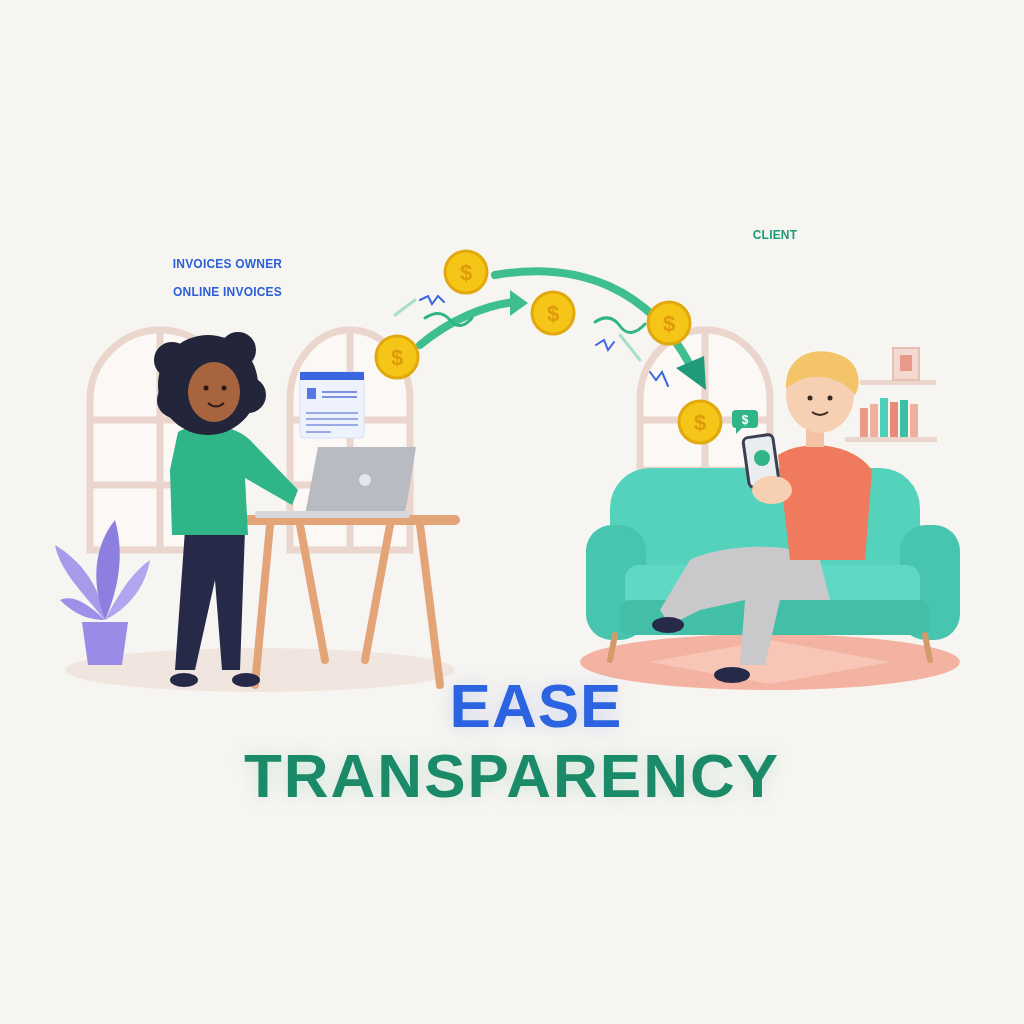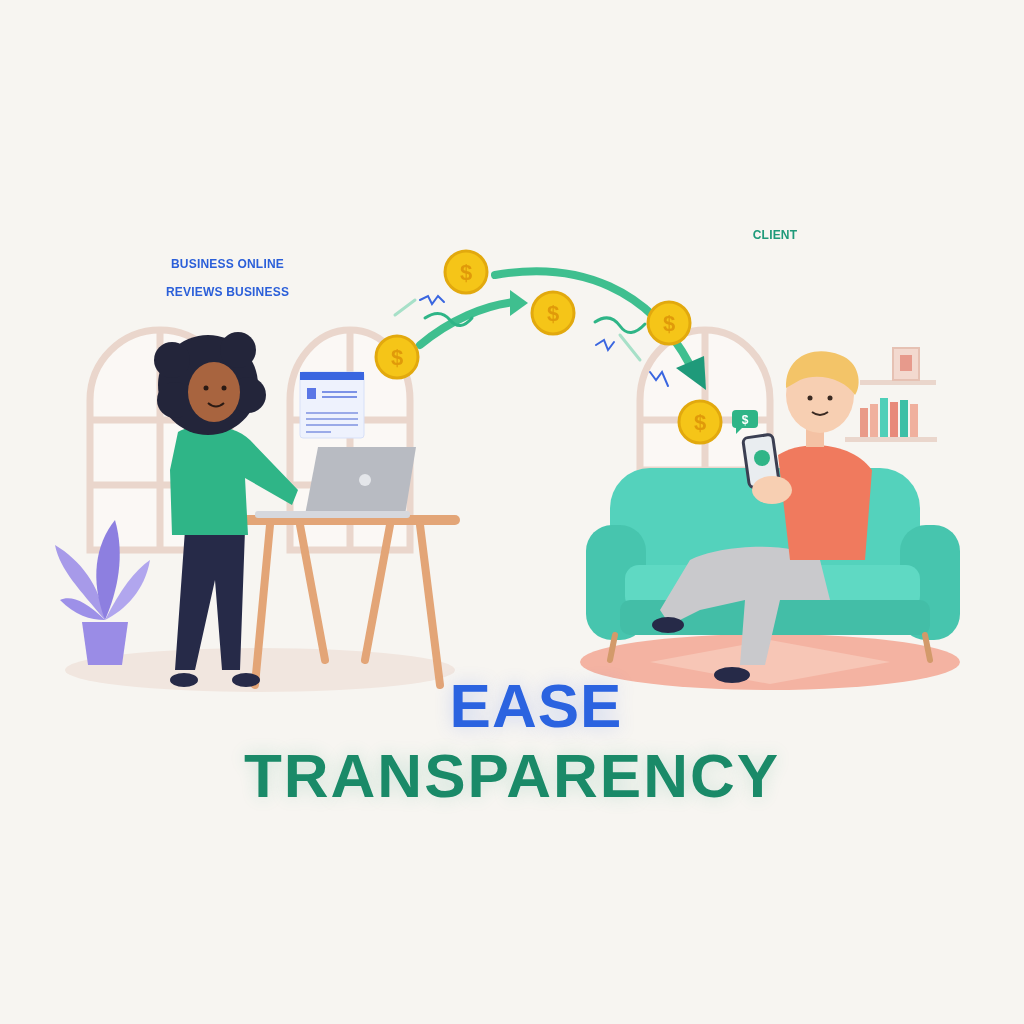--- a/index.html
+++ b/index.html
@@ -167,22 +167,22 @@
     <circle cx="669" cy="323" r="21" fill="#f5c518" stroke="#e2a90e" stroke-width="3"></circle>
     <text x="669" y="331" text-anchor="middle" font-family="Liberation Sans, sans-serif" font-size="22" font-weight="700" fill="#e09a0a">$</text>
   </g>
   <g>
     <circle cx="700" cy="422" r="21" fill="#f5c518" stroke="#e2a90e" stroke-width="3"></circle>
     <text x="700" y="430" text-anchor="middle" font-family="Liberation Sans, sans-serif" font-size="22" font-weight="700" fill="#e09a0a">$</text>
   </g>
 </svg>
 
 <div class="label owner">
-  <div>BUSINESS ONLINE</div>
-  <div>REVIEWS BUSINESS</div>
+  <div>INVOICES OWNER</div>
+  <div>ONLINE INVOICES</div>
 </div>
 
 <div class="label client">
   <div>CLIENT</div>
 </div>
 
 <div class="headline ease">EASE</div>
 <div class="headline transp">TRANSPARENCY</div>
 
 </body></html>

